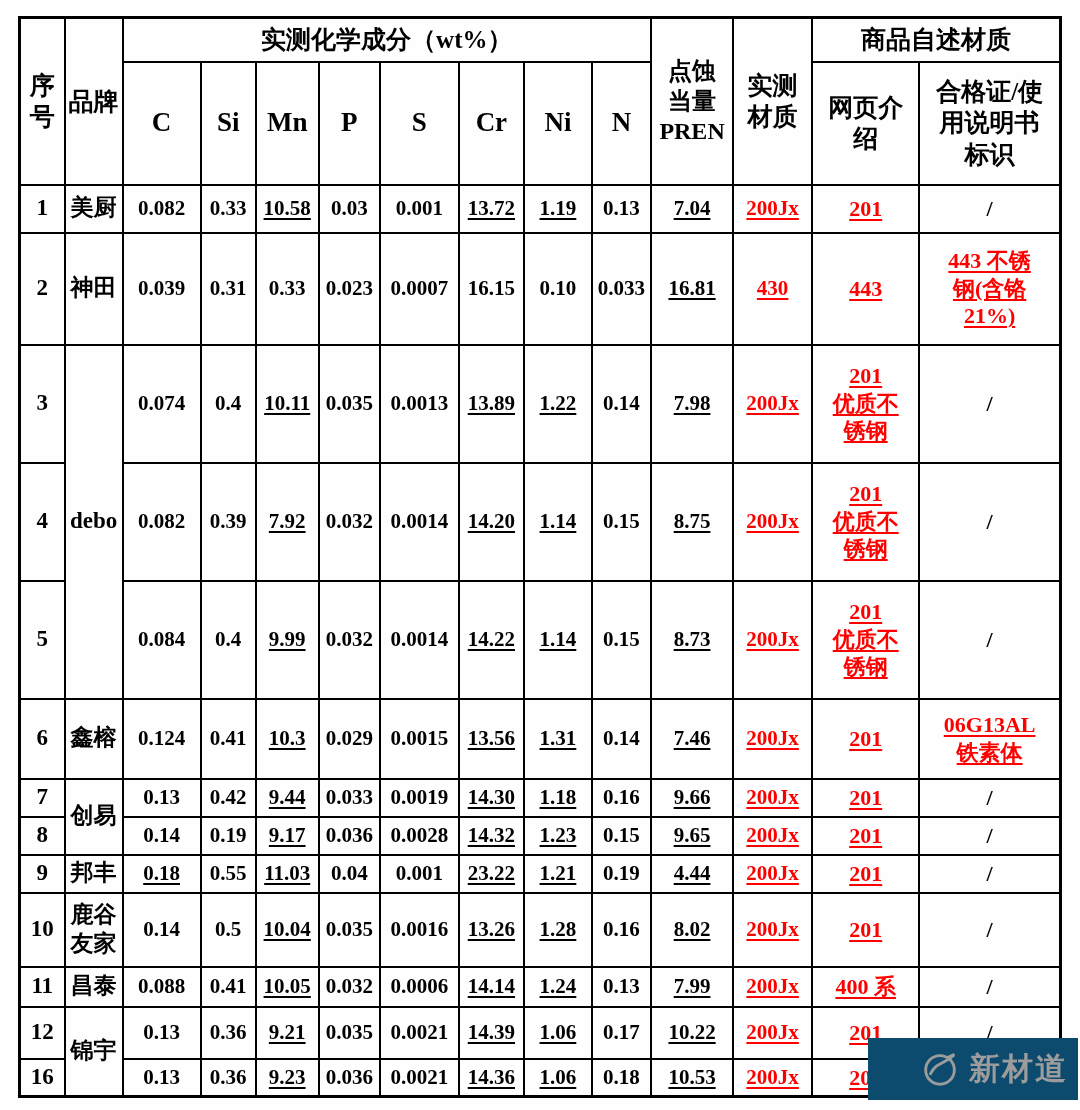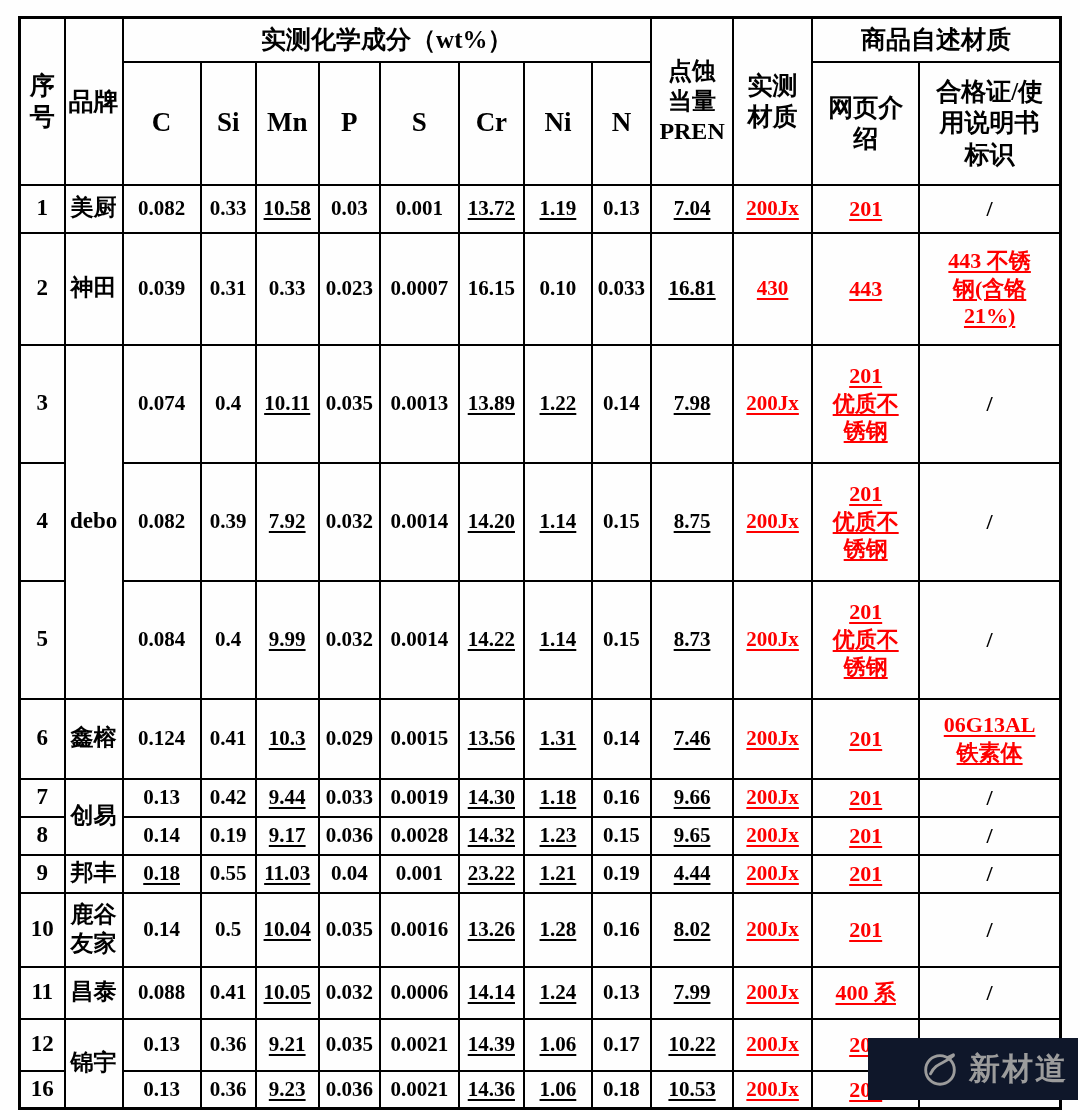--- a/index.html
+++ b/index.html
@@ -28,21 +28,21 @@
   td span { white-space:pre-line; }
   .hr1 { height:44px; }
   .hr2 { height:123px; }
   .u { text-decoration:underline; text-decoration-thickness:2px; text-underline-offset:3px; }
   .red { color:#fe0000; }
   .brand { font-size:23px;text-align:right; }
   td[data-name="cell-serial"] { font-size:23px; }
   td[data-name="cell-web-intro"] span, td[data-name="cell-certificate"] span { font-size:22px; }
   .watermark {
     position:absolute; right:2px; bottom:10px;
-    width:210px; height:62px; background:#0f172a;
+    width:210px; height:62px; background:#0c4a6e;
     display:flex; align-items:center; justify-content:flex-end;
     gap:8px; padding-right:10px; box-sizing:border-box;
   }
   .wm-text {
     color:#9c9c9c; font-size:31px; font-weight:bold; letter-spacing:2px;
     font-family:"Liberation Serif","DejaVu Serif",serif;
   }
   .wm-icon { display:inline-flex; }
 </style>
 </head>
@@ -256,21 +256,21 @@
           <td data-name="cell-p"><span data-name="cell-p-text">0.035</span></td>
           <td data-name="cell-s"><span data-name="cell-s-text">0.0016</span></td>
           <td data-name="cell-cr"><span class="u " data-name="cell-cr-text">13.26</span></td>
           <td data-name="cell-ni"><span class="u " data-name="cell-ni-text">1.28</span></td>
           <td data-name="cell-n"><span data-name="cell-n-text">0.16</span></td>
           <td data-name="cell-pren"><span class="u " data-name="cell-pren-text">8.02</span></td>
           <td data-name="cell-measured-material"><span class="u red" data-name="cell-measured-material-text">200Jx</span></td>
           <td data-name="cell-web-intro"><span class="u red" data-name="cell-web-intro-text">201</span></td>
           <td data-name="cell-certificate"><span data-name="cell-certificate-text">/</span></td>
         </tr>
-        <tr data-name="table-row" style="height: 52px;">
+        <tr data-name="table-row" style="height: 40px;">
           <td data-name="cell-serial"><span data-name="cell-serial-text">11</span></td>
           <td data-name="cell-brand"><span class="brand" data-name="cell-brand-text">昌泰</span></td>
           <td data-name="cell-c"><span data-name="cell-c-text">0.088</span></td>
           <td data-name="cell-si"><span data-name="cell-si-text">0.41</span></td>
           <td data-name="cell-mn"><span class="u " data-name="cell-mn-text">10.05</span></td>
           <td data-name="cell-p"><span data-name="cell-p-text">0.032</span></td>
           <td data-name="cell-s"><span data-name="cell-s-text">0.0006</span></td>
           <td data-name="cell-cr"><span class="u " data-name="cell-cr-text">14.14</span></td>
           <td data-name="cell-ni"><span class="u " data-name="cell-ni-text">1.24</span></td>
           <td data-name="cell-n"><span data-name="cell-n-text">0.13</span></td>

